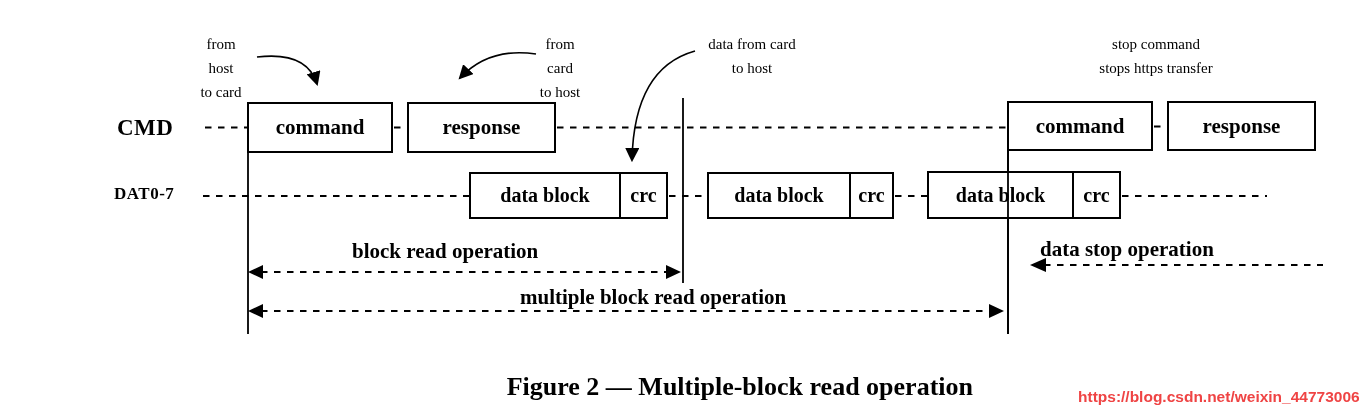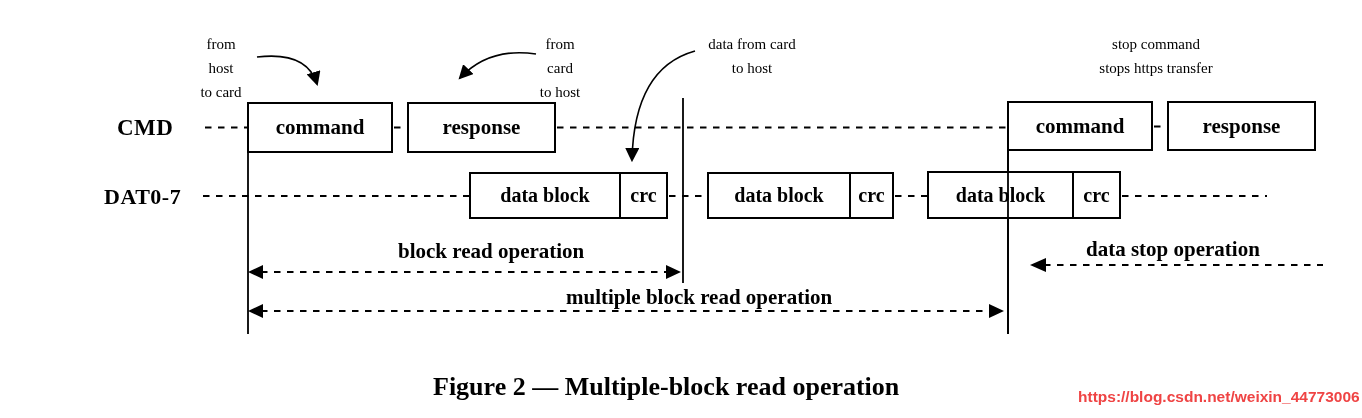--- a/index.html
+++ b/index.html
@@ -16,23 +16,23 @@
   .row-label{font-weight:bold;font-size:23px;letter-spacing:.5px;}
   .box-label{
     position:absolute;display:flex;align-items:center;justify-content:center;
     font-weight:bold;font-size:21px;
   }
   .crc-label{font-size:20px;font-family:Liberation Serif, serif;}
   .annotation{
     position:absolute;text-align:center;font-size:15px;line-height:24px;
     white-space:pre-line;
   }
-  .op-label{position:absolute;font-weight:bold;font-size:21px;white-space:nowrap;margin-left:46px;}
+  .op-label{position:absolute;font-weight:bold;font-size:21px;white-space:nowrap;}
   .caption{
-    position:absolute;left:433px;top:372px;width:540px;text-align:left;
+    position:absolute;left:433px;top:372px;width:540px;text-align:right;
     font-weight:bold;font-size:26px;white-space:nowrap;
   }
   .watermark{
     position:absolute;left:1078px;top:388px;
     font-family:"Liberation Sans","DejaVu Sans",sans-serif;
     font-size:15.5px;color:#ef4444;white-space:nowrap;font-weight:bold;
   }
 </style>
 </head>
 <body>
@@ -102,21 +102,21 @@
     </g>
 
     <g fill="none" stroke="#000" stroke-width="1.6">
       <path d="M257,57 Q307,51 317,84" marker-end="url(#ah)"></path>
       <path d="M536,54 Q489,47 460,78" marker-end="url(#ah)"></path>
       <path d="M695,51 Q634,68 632,160" marker-end="url(#ah)"></path>
     </g>
   </svg>
 
   <div class="abs row-label" style="left:117px;top:115px;">CMD</div>
-  <div class="abs row-label" style="left:104px;top:184px;font-size:22px;">DAT0-7</div>
+  <div class="abs row-label" style="left:114px;top:184px;font-size:17px;">DAT0-7</div>
 
   <div class="annotation" style="left:179px;top:32px;width:84px;">from
 host
 to card</div>
   <div class="annotation" style="left:518px;top:32px;width:84px;">from
 card
 to host</div>
   <div class="annotation" style="left:691px;top:32px;width:122px;">data from card
 to host</div>
   <div class="annotation" style="left:1075px;top:32px;width:162px;">stop command

